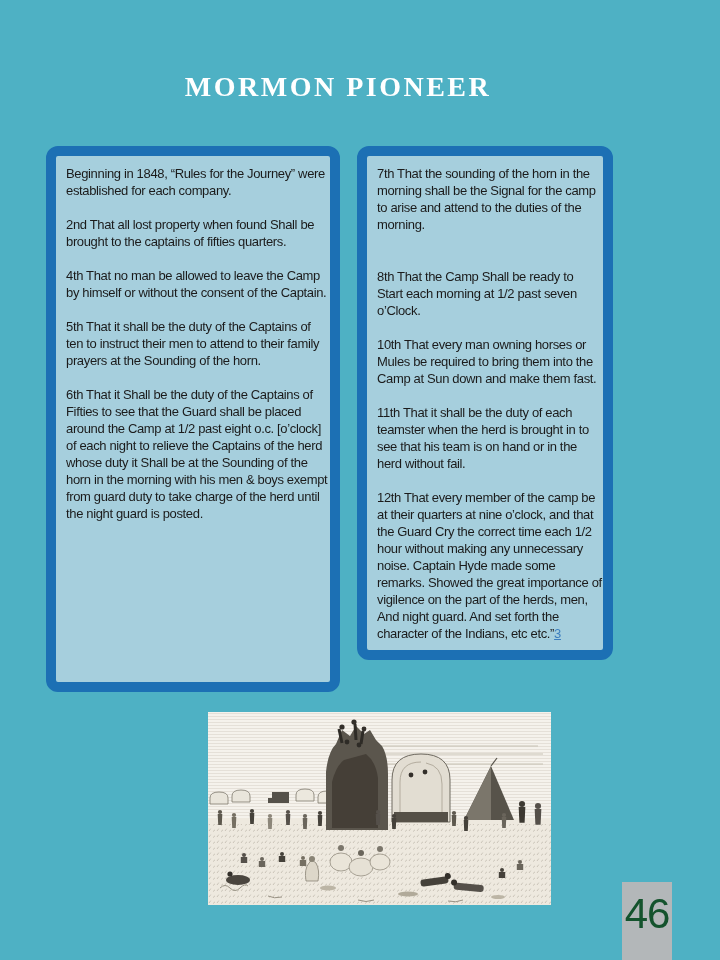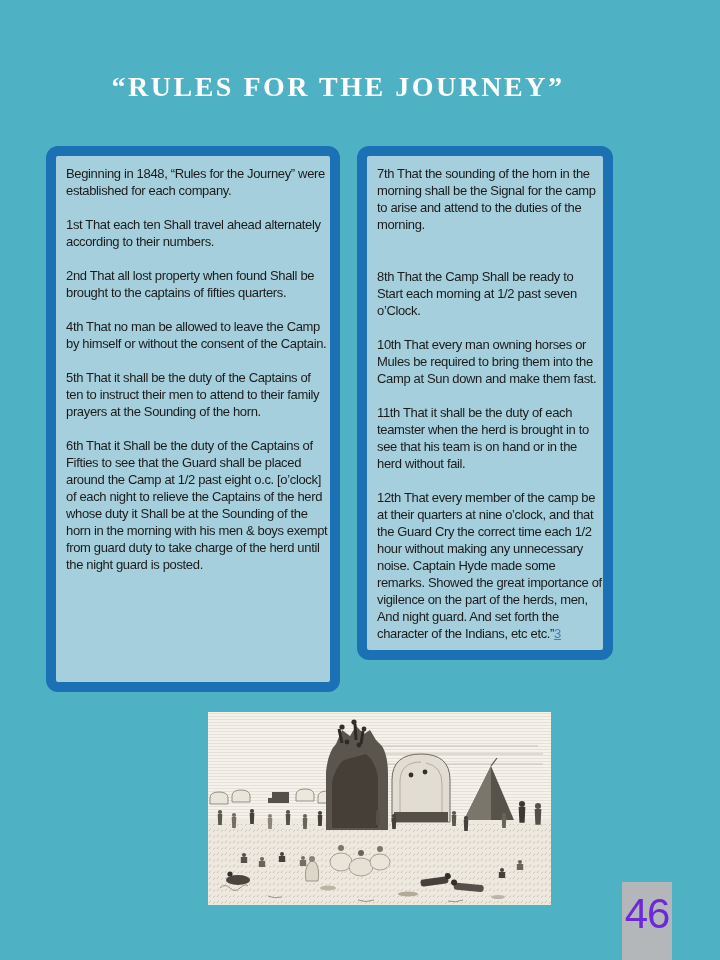--- a/index.html
+++ b/index.html
@@ -30,37 +30,36 @@
   .textbox p:last-child{margin-bottom:0;}
   .textbox p.gap-extra{margin-bottom:35px;}
   .endnote-link{color:#3C7EBF;text-decoration:underline;cursor:pointer;}
   
   .engraving{
     position:absolute;left:208px;top:712px;width:343px;height:193px;display:block;
   }
   
   .page-number{
     position:absolute;left:622px;top:882px;width:50px;height:78px;
-    background:#B3B7B9;color:#6d28d9;
+    background:#B3B7B9;color:#14532d;
     font-size:42px;line-height:64px;letter-spacing:-1px;
     text-align:center;font-weight:400;
   }
 </style>
 </head>
 <body>
 
 <div class="slide">
 
   <div class="title">
-    <div>“RULES FOR THE JOURNEY”</div>
+    <div>MORMON PIONEER</div>
   </div>
 
   <div class="textbox left">
     <p>Beginning in 1848, “Rules for the Journey” were established for each company.</p>
-    <p>1st That each ten Shall travel ahead alternately according to their numbers.</p>
     <p>2nd That all lost property when found Shall be brought to the captains of fifties quarters.</p>
     <p>4th That no man be allowed to leave the Camp by himself or without the consent of the Captain.</p>
     <p>5th That it shall be the duty of the Captains of ten to instruct their men to attend to their family prayers at the Sounding of the horn.</p>
     <p>6th That it Shall be the duty of the Captains of Fifties to see that the Guard shall be placed around the Camp at 1/2 past eight o.c. [o’clock] of each night to relieve the Captains of the herd whose duty it Shall be at the Sounding of the horn in the morning with his men &amp; boys exempt from guard duty to take charge of the herd until the night guard is posted.</p>
   </div>
 
   <div class="textbox right">
     <p class="gap-extra">7th That the sounding of the horn in the morning shall be the Signal for the camp to arise and attend to the duties of the morning.</p>
     <p>8th That the Camp Shall be ready to Start each morning at 1/2 past seven o’Clock.</p>
     <p>10th That every man owning horses or Mules be required to bring them into the Camp at Sun down and make them fast.</p>

